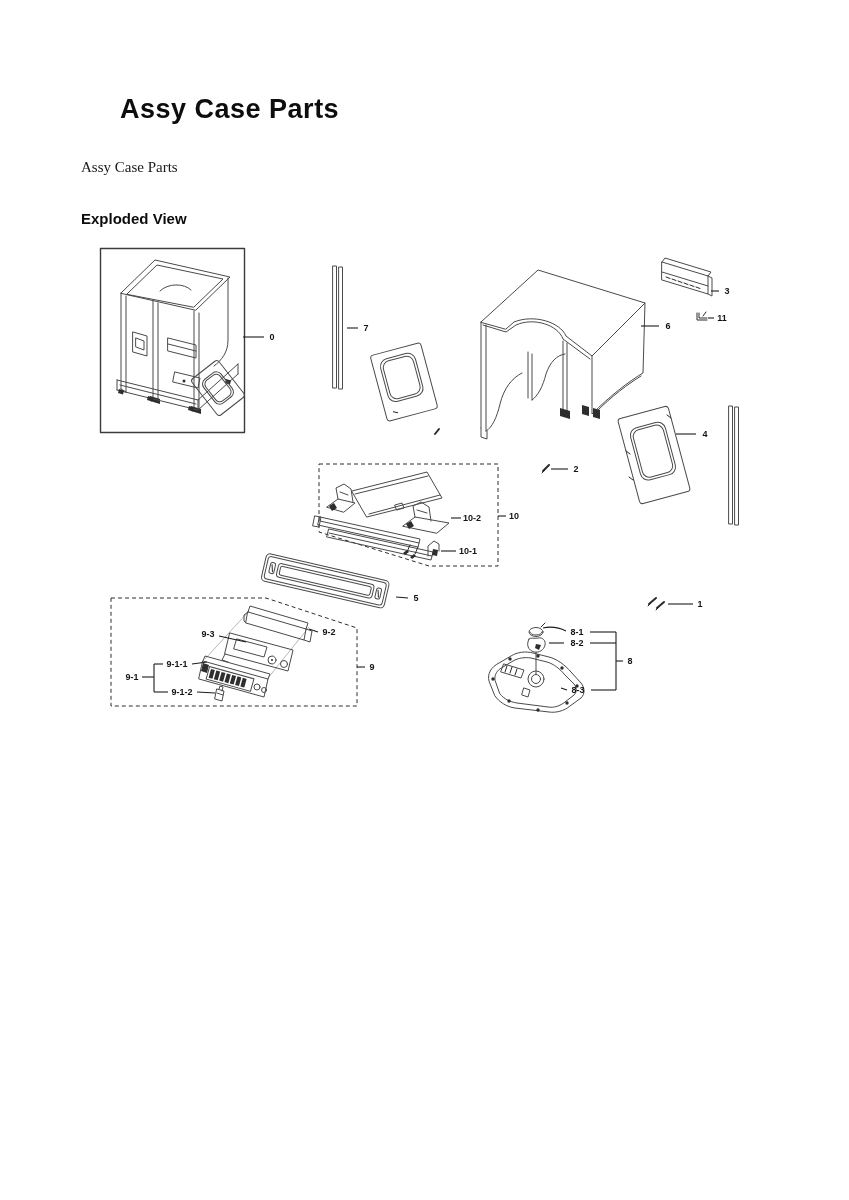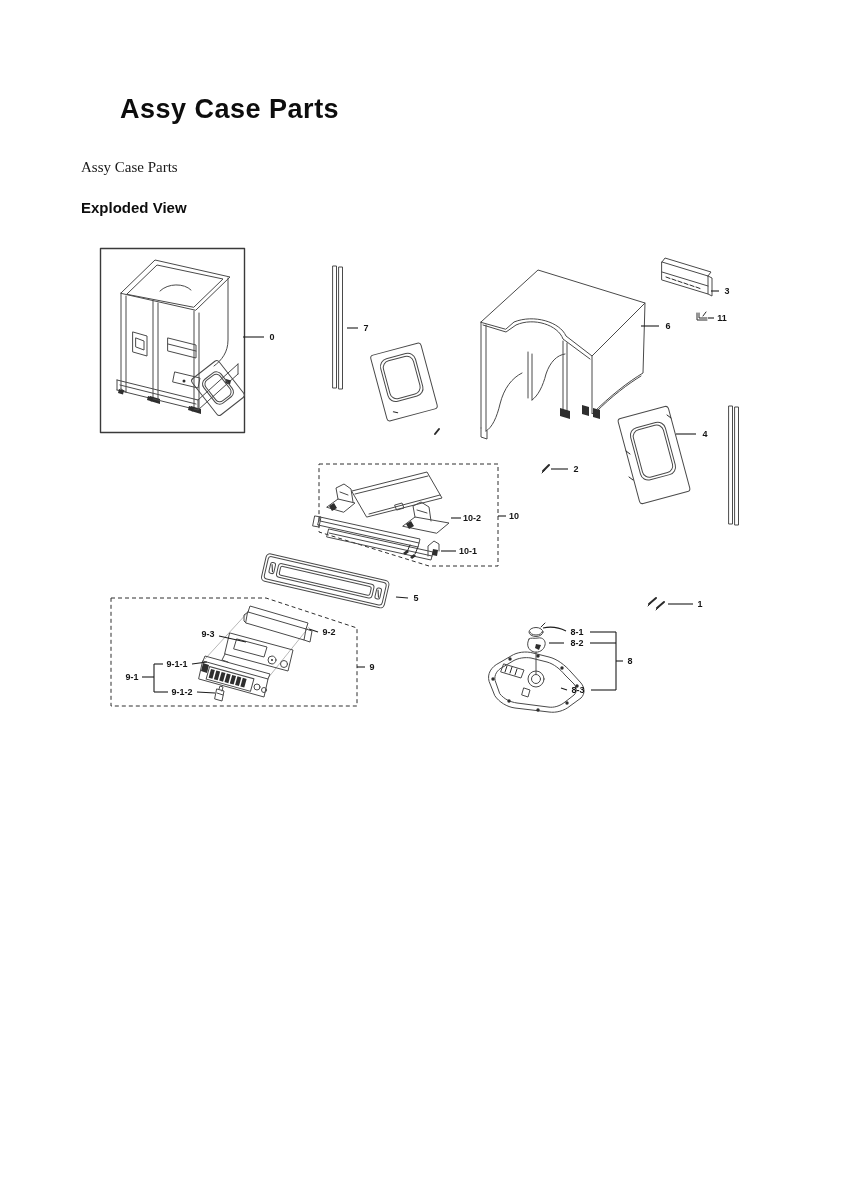--- a/index.html
+++ b/index.html
@@ -15,21 +15,21 @@
   .doc-title{
     position:absolute;left:120px;top:94px;
     font-size:27px;font-weight:bold;letter-spacing:0.5px;color:#0d0d0d;
   }
   .doc-subtitle{
     position:absolute;left:81px;top:159px;
     font-family:"Liberation Serif",serif;
     font-size:15px;color:#1a1a1a;
   }
   .section-heading{
-    position:absolute;left:81px;top:199px;
+    position:absolute;left:81px;top:210px;
     font-size:15px;font-weight:bold;color:#0d0d0d;
   }
   svg.diagram{position:absolute;left:0;top:0;}
   .part{stroke:#4a4a4a;fill:none;stroke-width:1;stroke-linejoin:round;stroke-linecap:round;}
   .part-heavy{stroke:#3a3a3a;fill:none;stroke-width:1.4;stroke-linejoin:round;}
   .fill-dark{fill:#2e2e2e;stroke:none;}
   .leader{stroke:#1c1c1c;stroke-width:1.1;fill:none;}
   .dashed-box{stroke:#2f2f2f;fill:none;stroke-width:1;stroke-dasharray:4 3;}
   .thin{stroke:#9a9a9a;stroke-width:0.7;fill:none;}
   .callout-text{font-family:"Liberation Sans",sans-serif;font-size:9px;font-weight:bold;fill:#141414;}

